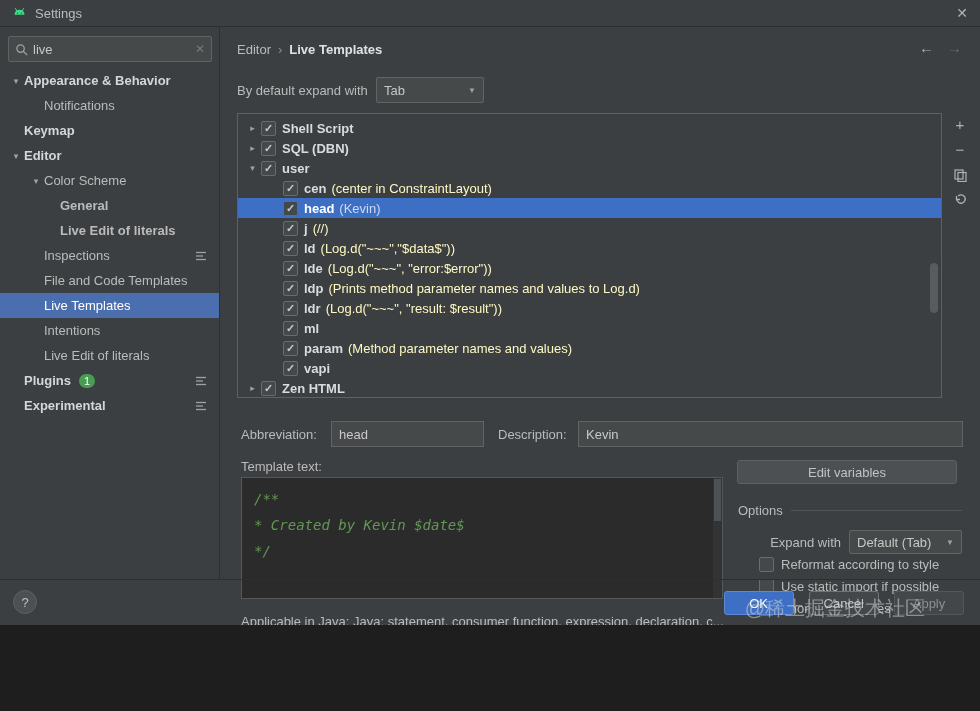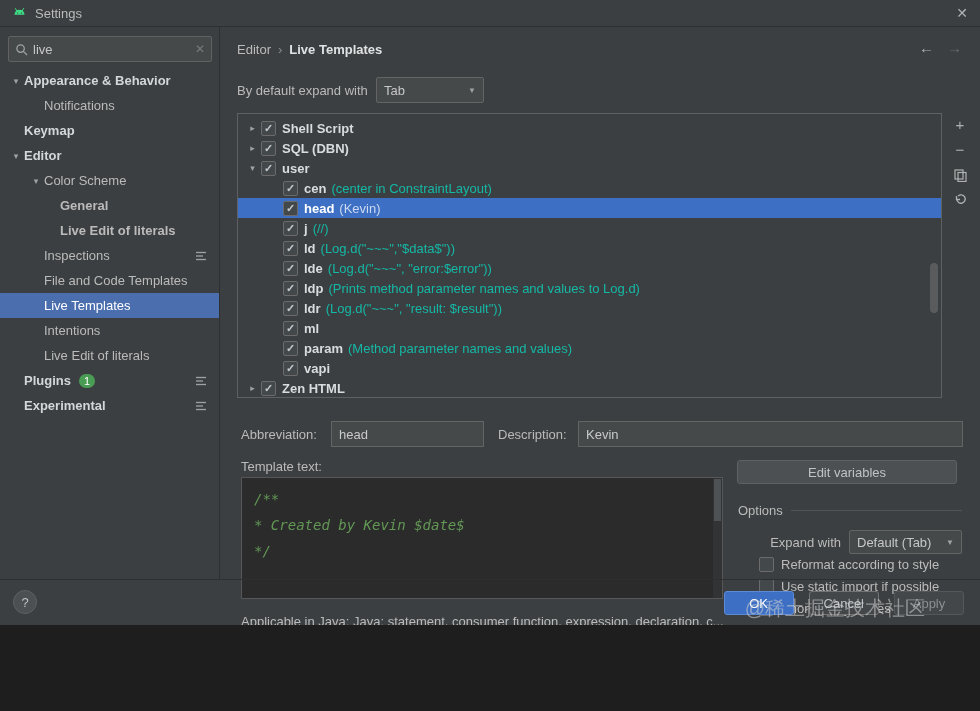--- a/index.html
+++ b/index.html
@@ -45,21 +45,21 @@
   .combo-expand-default { position:absolute; left:155px; top:50px; width:108px; height:26px; }
   .tpl-panel { position:absolute; left:16px; top:86px; width:705px; height:285px;
     border:1px solid #5e6062; padding-top:4px; overflow:hidden; }
   .trow { height:20px; display:flex; align-items:center; padding-left:6px; cursor:pointer; }
   .trow .chev { width:17px; flex:none; text-align:center; font-size:9px; color:#9fa2a5; }
   .trow.child { padding-left:45px; }
   .cb { width:15px; height:15px; flex:none; border:1px solid #6b6b6b; background:#43494a;
     border-radius:2px; display:flex; align-items:center; justify-content:center; cursor:pointer; }
   .cb.checked::after { content:"✓"; font-size:11px; line-height:1; color:#c3c7ca; font-weight:bold; }
   .tname { font-weight:bold; color:#d8dcde; margin-left:6px; white-space:nowrap; }
-  .tdesc { color:#14b8a6; margin-left:5px; white-space:nowrap; }
+  .tdesc { color:#fef9c3; margin-left:5px; white-space:nowrap; }
   .trow.selected { background:#3d70c4; }
   .trow.selected .tname { color:#ffffff; }
   .trow.selected .tdesc { color:#ccd9f0; }
   .tpl-thumb { position:absolute; right:3px; top:149px; width:8px; height:50px; background:#595b5d; border-radius:4px; }
   .panel-toolbar { position:absolute; left:728px; top:90px; width:22px; display:flex;
     flex-direction:column; align-items:center; gap:9px; }
   .tool-btn { color:#afb1b3; font-size:15px; height:16px; line-height:16px; cursor:pointer; display:flex; align-items:center; }
   
   .text-input { background:#45494a; border:1px solid #646464; color:#c9c9c9; padding:0 7px;
     font:13px "Liberation Sans",sans-serif; outline:none; }

